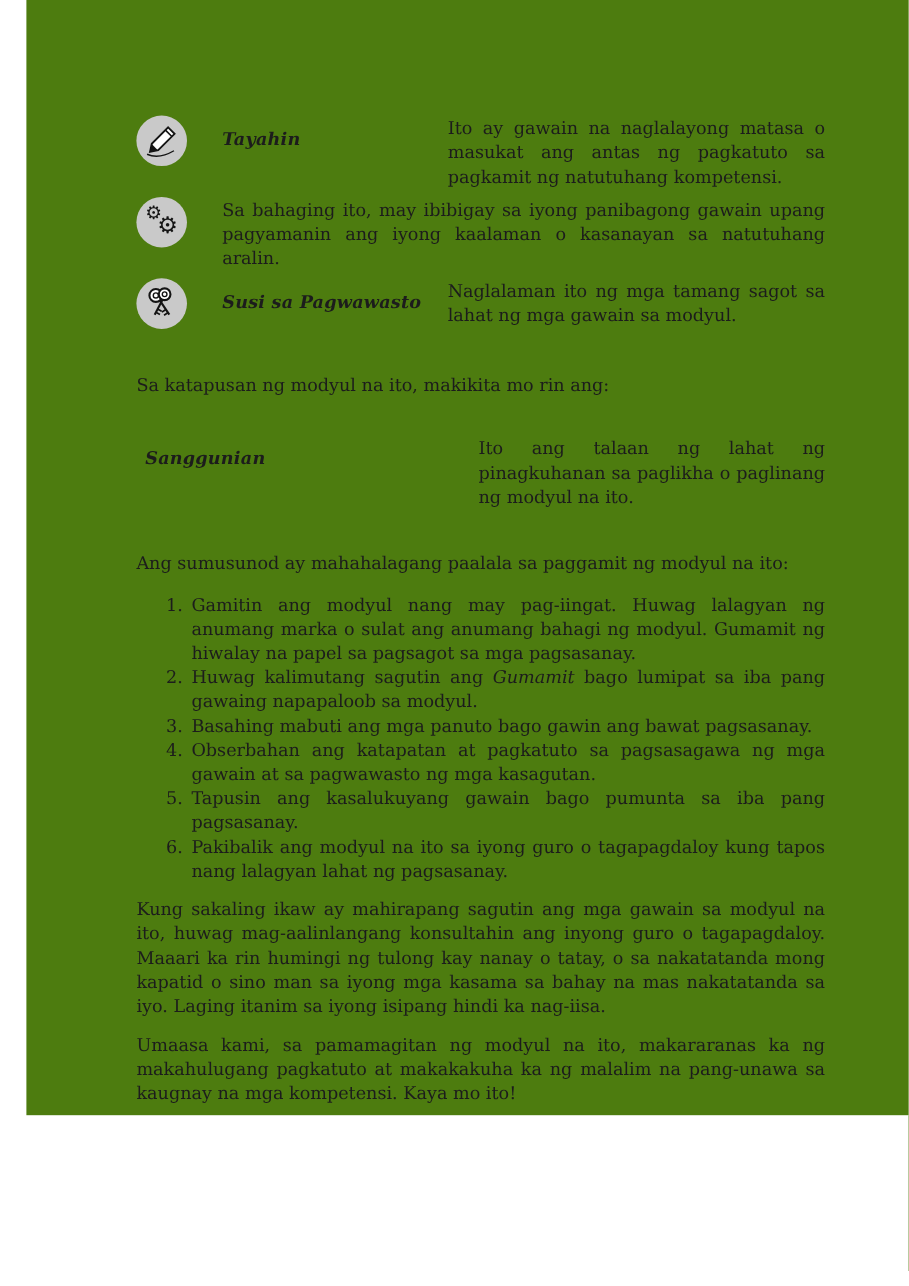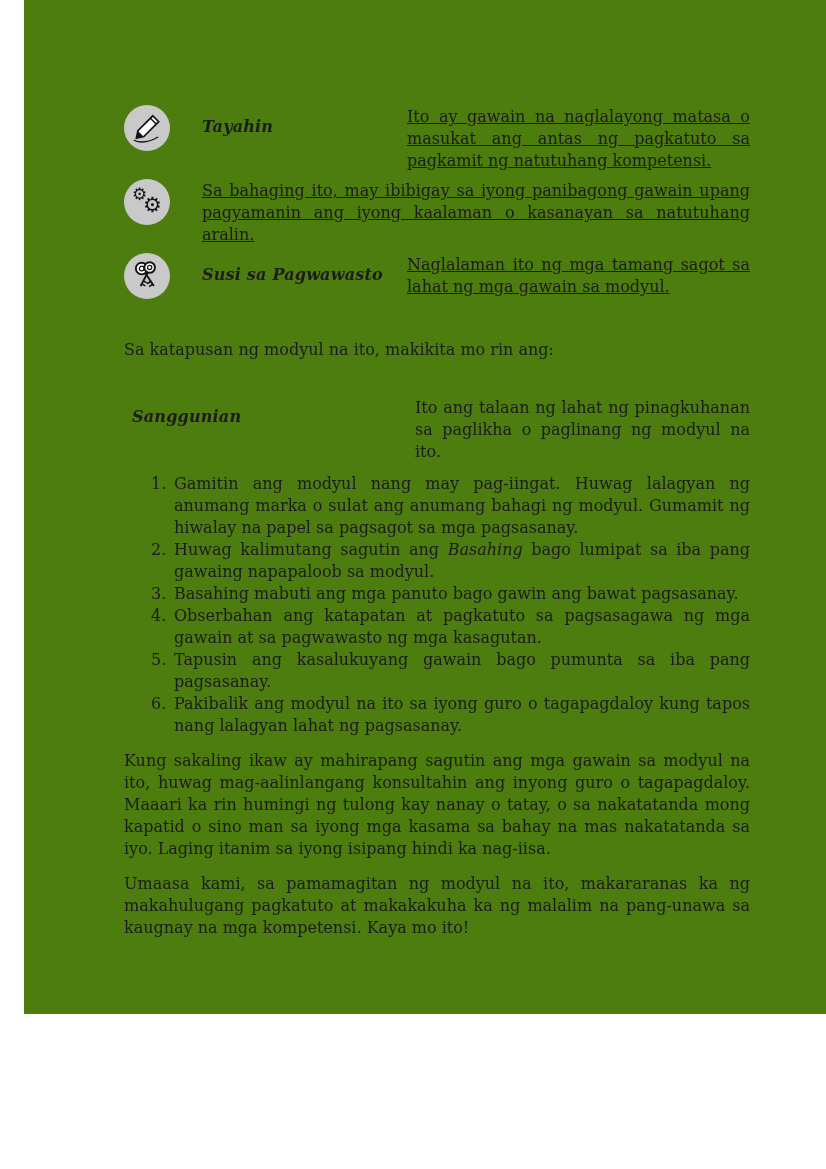--- a/index.html
+++ b/index.html
@@ -14,29 +14,29 @@
   .icon-cell { flex:0 0 78px; }
   .icon-circle {
     width:46px; height:46px; border-radius:50%; background:#c9c9c9;
     position:relative; display:flex; align-items:center; justify-content:center;
   }
   .label-cell {
     flex:0 0 205px; padding-top:11px; font-weight:bold; font-style:italic;
     line-height:22px; letter-spacing:0.2px;
   }
   .label-cell .label-inner { display:inline-block; max-width:150px; }
-  .desc-cell { flex:1; text-align:justify; line-height:22px; padding-top:1px;text-decoration:underline; }
+  .desc-cell { flex:1; text-align:justify; line-height:22px; padding-top:1px; }
 
   .gear { position:absolute; color:#141414; font-family:"DejaVu Sans", sans-serif; line-height:1; }
   .gear-sm { font-size:17px; top:7px; left:8px; }
   .gear-lg { font-size:21px; top:16px; left:19px; }
 
   .intro-line { margin:40px 0 0 0; line-height:22px; }
 
-  .sang-row { display:flex; margin-top:36px; }
+  .sang-row { display:flex; margin-top:36px;gap:20px; }
   .sang-label { flex:0 0 283px; padding:10px 0 0 8px; font-weight:bold; font-style:italic; letter-spacing:0.2px; }
   .sang-desc { flex:1; text-align:justify; line-height:22px; }
 
   .reminder-heading { margin-top:38px; line-height:22px; }
   .reminder-list { margin-top:10px; }
   .reminder-item { display:flex; margin-left:27px; line-height:22px; }
   .reminder-num { flex:0 0 23px; }
   .reminder-text { flex:1; text-align:justify; }
   .italic { font-style:italic; }
 
@@ -103,29 +103,30 @@
     <div class="desc-cell">Naglalaman ito ng mga tamang sagot sa lahat ng mga gawain sa modyul.</div>
   </div>
 
   <p class="intro-line">Sa katapusan ng modyul na ito, makikita mo rin ang:</p>
 
   <div class="sang-row">
     <div class="sang-label">Sanggunian</div>
     <div class="sang-desc">Ito ang talaan ng lahat ng pinagkuhanan sa paglikha o paglinang ng modyul na ito.</div>
   </div>
 
+  <p class="reminder-heading">Ang sumusunod ay mahahalagang paalala sa paggamit ng modyul na ito:</p>
 
   <div class="reminder-list">
     <div class="reminder-item">
       <span class="reminder-num">1.</span>
       <span class="reminder-text">Gamitin ang modyul nang may pag-iingat. Huwag lalagyan ng anumang marka o sulat ang anumang bahagi ng modyul. Gumamit ng hiwalay na papel sa pagsagot sa mga pagsasanay.</span>
     </div>
     <div class="reminder-item">
       <span class="reminder-num">2.</span>
-      <span class="reminder-text"><span>Huwag kalimutang sagutin ang </span><span class="italic">Basahing</span><span> bago lumipat sa iba pang gawaing napapaloob sa modyul.</span></span>
+      <span class="reminder-text"><span>Huwag kalimutang sagutin ang </span><span class="italic">Gumamit</span><span> bago lumipat sa iba pang gawaing napapaloob sa modyul.</span></span>
     </div>
     <div class="reminder-item">
       <span class="reminder-num">3.</span>
       <span class="reminder-text">Basahing mabuti ang mga panuto bago gawin ang bawat pagsasanay.</span>
     </div>
     <div class="reminder-item">
       <span class="reminder-num">4.</span>
       <span class="reminder-text">Obserbahan ang katapatan at pagkatuto sa pagsasagawa ng mga gawain at sa pagwawasto ng mga kasagutan.</span>
     </div>
     <div class="reminder-item">

